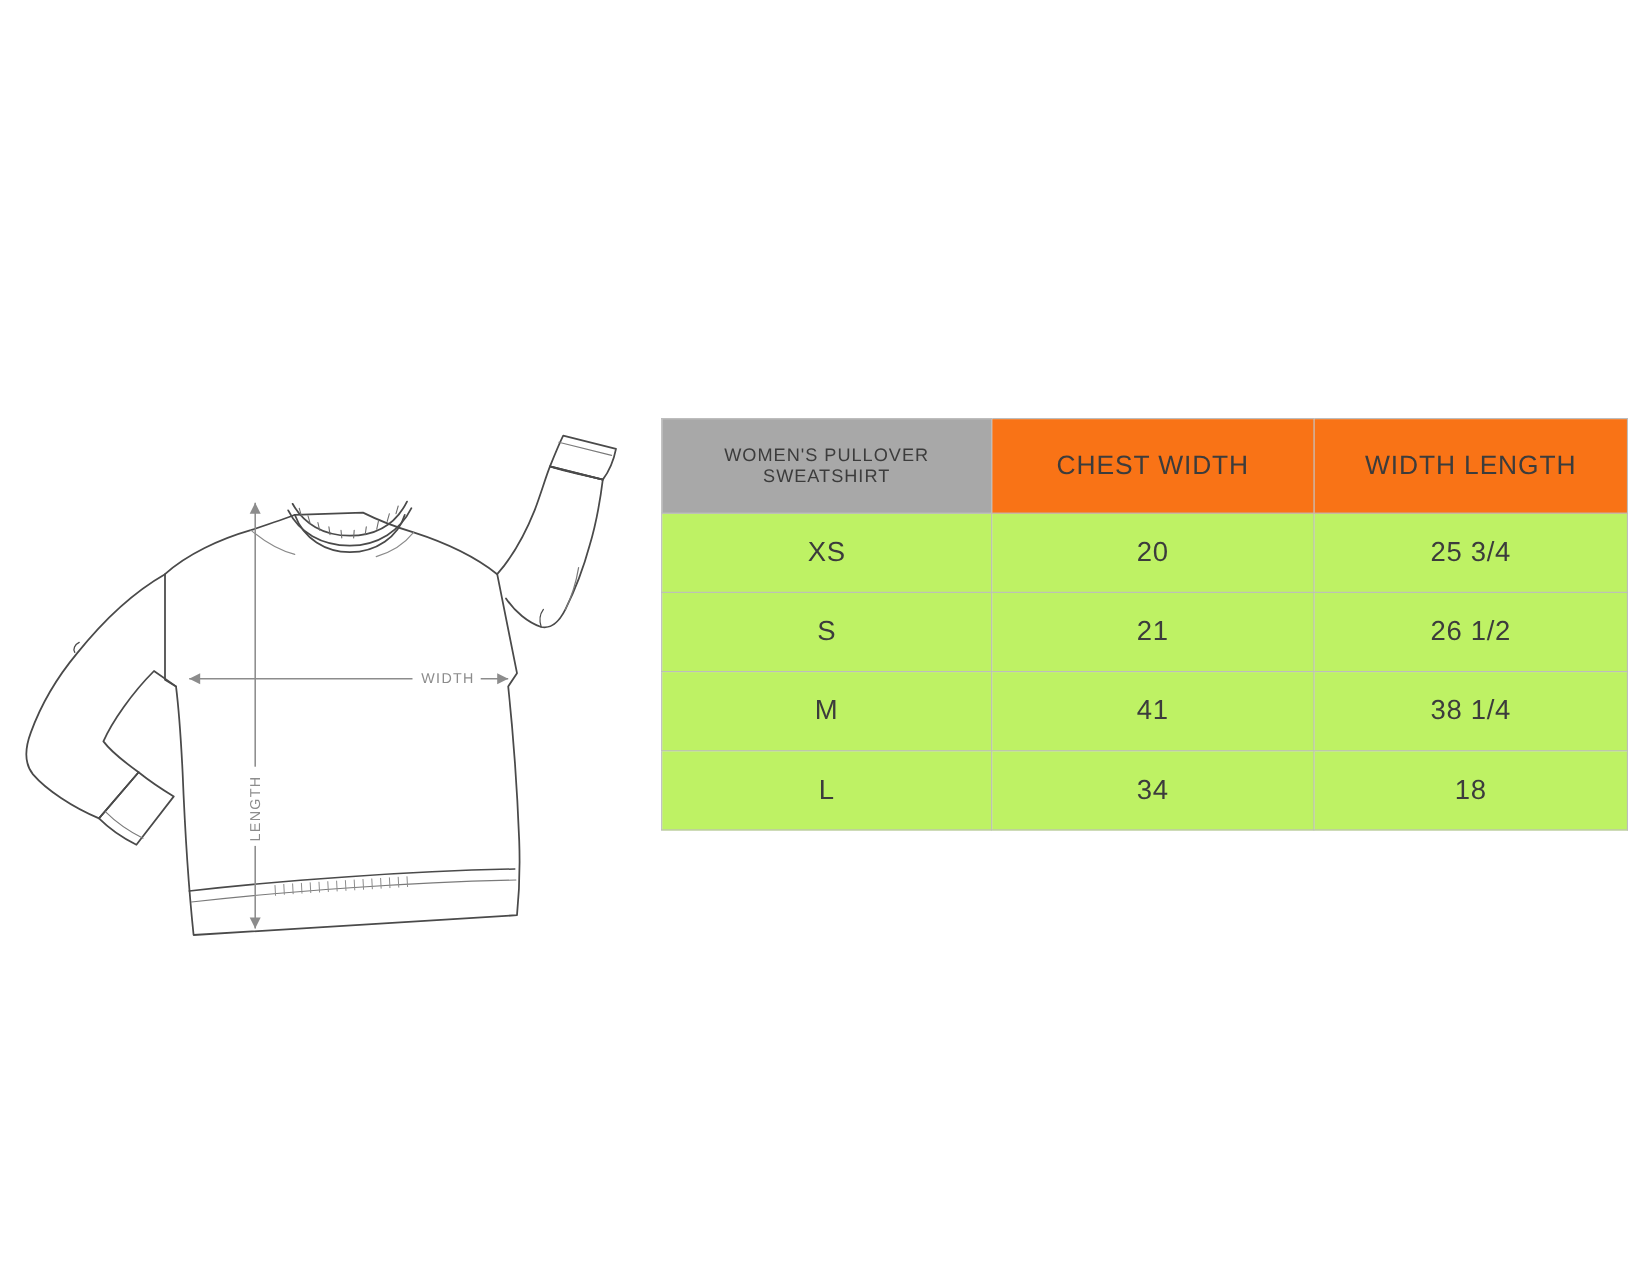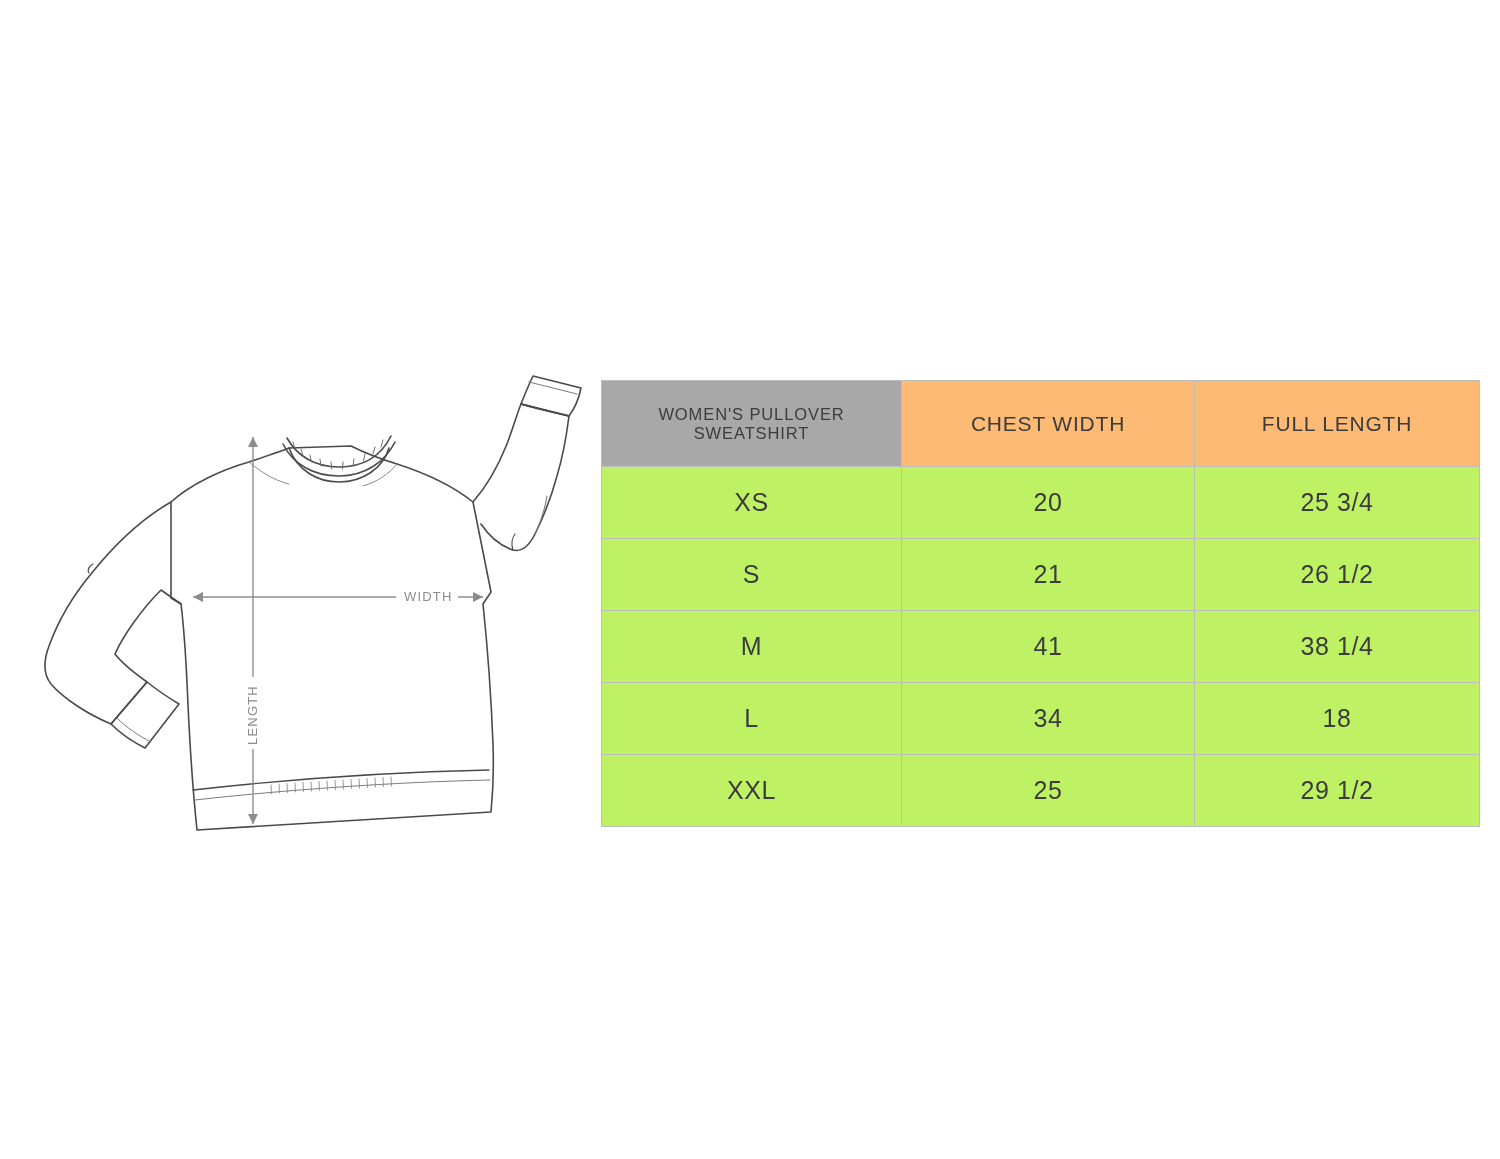--- a/index.html
+++ b/index.html
@@ -13,24 +13,23 @@
     font-family: "Liberation Sans", sans-serif;
     color: #3b3b3b;
     position: relative;
     overflow: hidden;
   }
 
   
   #illustration {
     position: absolute;
     left: 0px;
-    top: 352px;
+    top: 372px;
     width: 600px;
     height: 520px;
-    padding-left: 21px;
   }
   #illustration svg {
     display: block;
   }
 
   
   #size-table {
     position: absolute;
     left: 601px;
     top: 380px;
@@ -45,23 +44,23 @@
     font-weight: normal;
     color: #3c3c3c;
   }
   
   col.c-size   { width: 300px; }
   col.c-chest  { width: 293px; }
   col.c-length { width: 285px; }
 
   thead th {
     height: 83px;
-    font-size: 21px;
+    font-size: 24px;
     letter-spacing: 0.8px;
-    background: #fdba74;
+    background: #f97316;
   }
   thead th.head-label {
     background: #a8a8a8;
     color: #ffffff;
     font-size: 16.5px;
     letter-spacing: 0.9px;
   }
   tbody td {
     height: 69px;
     font-size: 25px;
@@ -184,21 +183,21 @@
 <table id="size-table">
   <colgroup>
     <col class="c-size">
     <col class="c-chest">
     <col class="c-length">
   </colgroup>
   <thead>
     <tr>
       <th class="head-label">WOMEN'S PULLOVER SWEATSHIRT</th>
       <th>CHEST WIDTH</th>
-      <th>FULL LENGTH</th>
+      <th>WIDTH LENGTH</th>
     </tr>
   </thead>
   <tbody>
     <tr>
       <td>XS</td>
       <td>20</td>
       <td>25 3/4</td>
     </tr>
     <tr>
       <td>S</td>
@@ -208,19 +207,14 @@
     <tr>
       <td>M</td>
       <td>41</td>
       <td>38 1/4</td>
     </tr>
     <tr>
       <td>L</td>
       <td>34</td>
       <td>18</td>
     </tr>
-    <tr>
-      <td>XXL</td>
-      <td>25</td>
-      <td>29 1/2</td>
-    </tr>
   </tbody>
 </table>
 
 </body></html>

